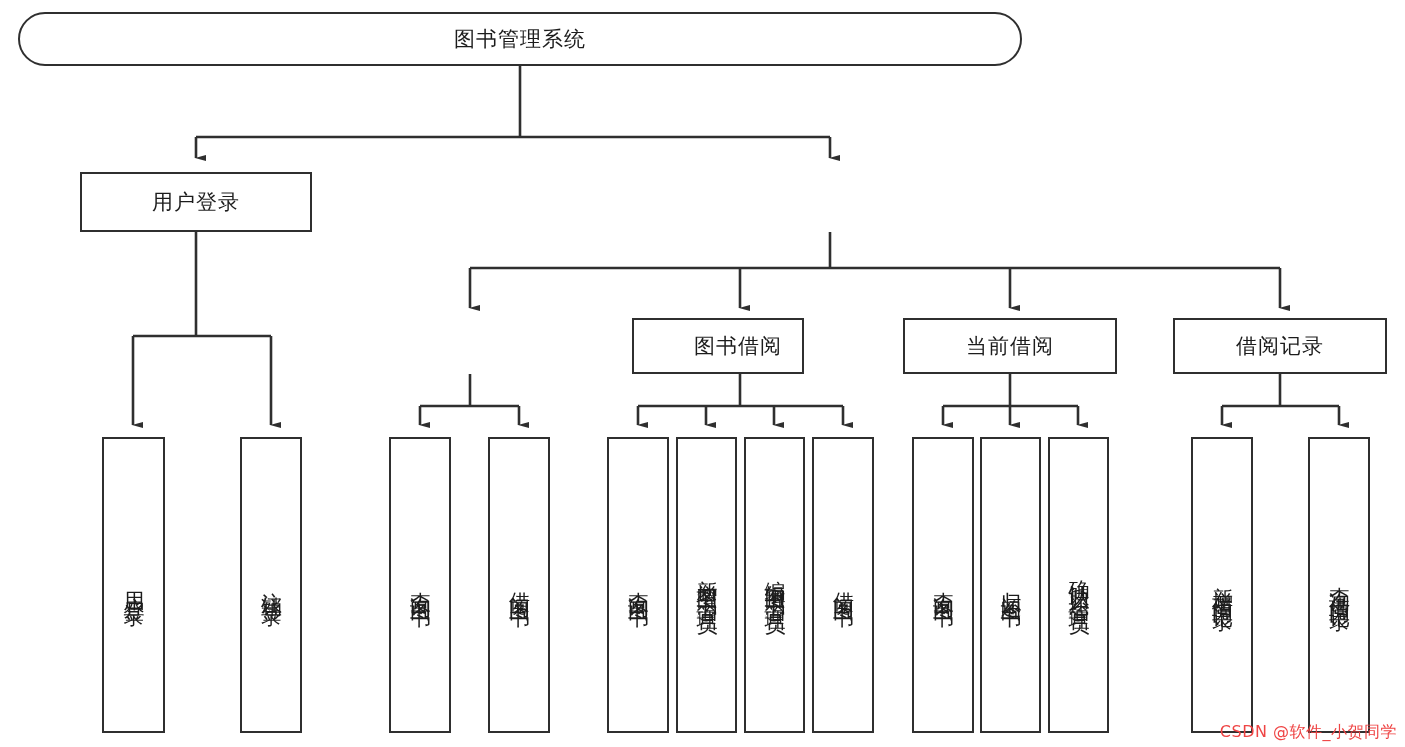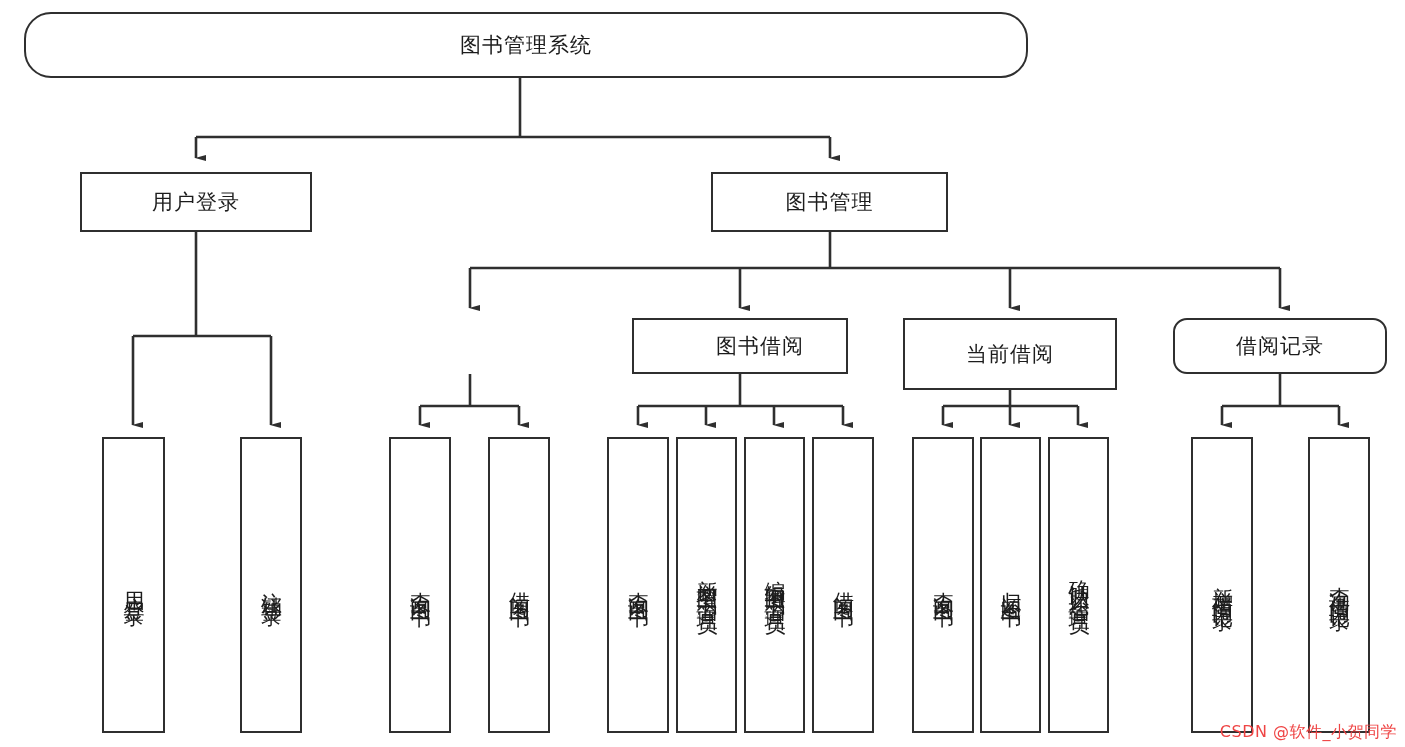--- a/index.html
+++ b/index.html
@@ -104,42 +104,39 @@
       <path d="M1010,406 L1010,425" marker-end="url(#arw)"></path>
       <path d="M1078,406 L1078,425" marker-end="url(#arw)"></path>
 
       <path d="M1280,374 L1280,406"></path>
       <path d="M1222,406 L1339,406"></path>
       <path d="M1222,406 L1222,425" marker-end="url(#arw)"></path>
       <path d="M1339,406 L1339,425" marker-end="url(#arw)"></path>
     </g>
   </svg>
 
-  <div class="node horiz" style="left:24px;top:12px;width:1004px;height:66px;border-radius:27px;">
+  <div class="node horiz" style="left:18px;top:12px;width:1004px;height:54px;border-radius:27px;">
     <span>图书管理系统</span>
   </div>
 
   <div class="node horiz" style="left:80px;top:172px;width:232px;height:60px;">
     <span>用户登录</span>
   </div>
 
-  <div class="node horiz" style="left:711px;top:172px;width:237px;height:60px;">
-    <span>图书管理</span>
-  </div>
 
 
-  <div class="node horiz" style="left:632px;top:318px;width:216px;height:56px;padding-left:40px;">
+  <div class="node horiz" style="left:632px;top:318px;width:172px;height:56px;padding-left:40px;">
     <span>图书借阅</span>
   </div>
 
-  <div class="node horiz" style="left:903px;top:318px;width:214px;height:72px;">
+  <div class="node horiz" style="left:903px;top:318px;width:214px;height:56px;">
     <span>当前借阅</span>
   </div>
 
-  <div class="node horiz" style="left:1173px;top:318px;width:214px;height:56px;border-radius:14px;">
+  <div class="node horiz" style="left:1173px;top:318px;width:214px;height:56px;">
     <span>借阅记录</span>
   </div>
 
   <div class="node vert" style="left:102px;top:437px;width:63px;height:296px;">
     <span class="vtext">用户登录</span>
   </div>
 
   <div class="node vert" style="left:240px;top:437px;width:62px;height:296px;">
     <span class="vtext">注销登录</span>
   </div>

